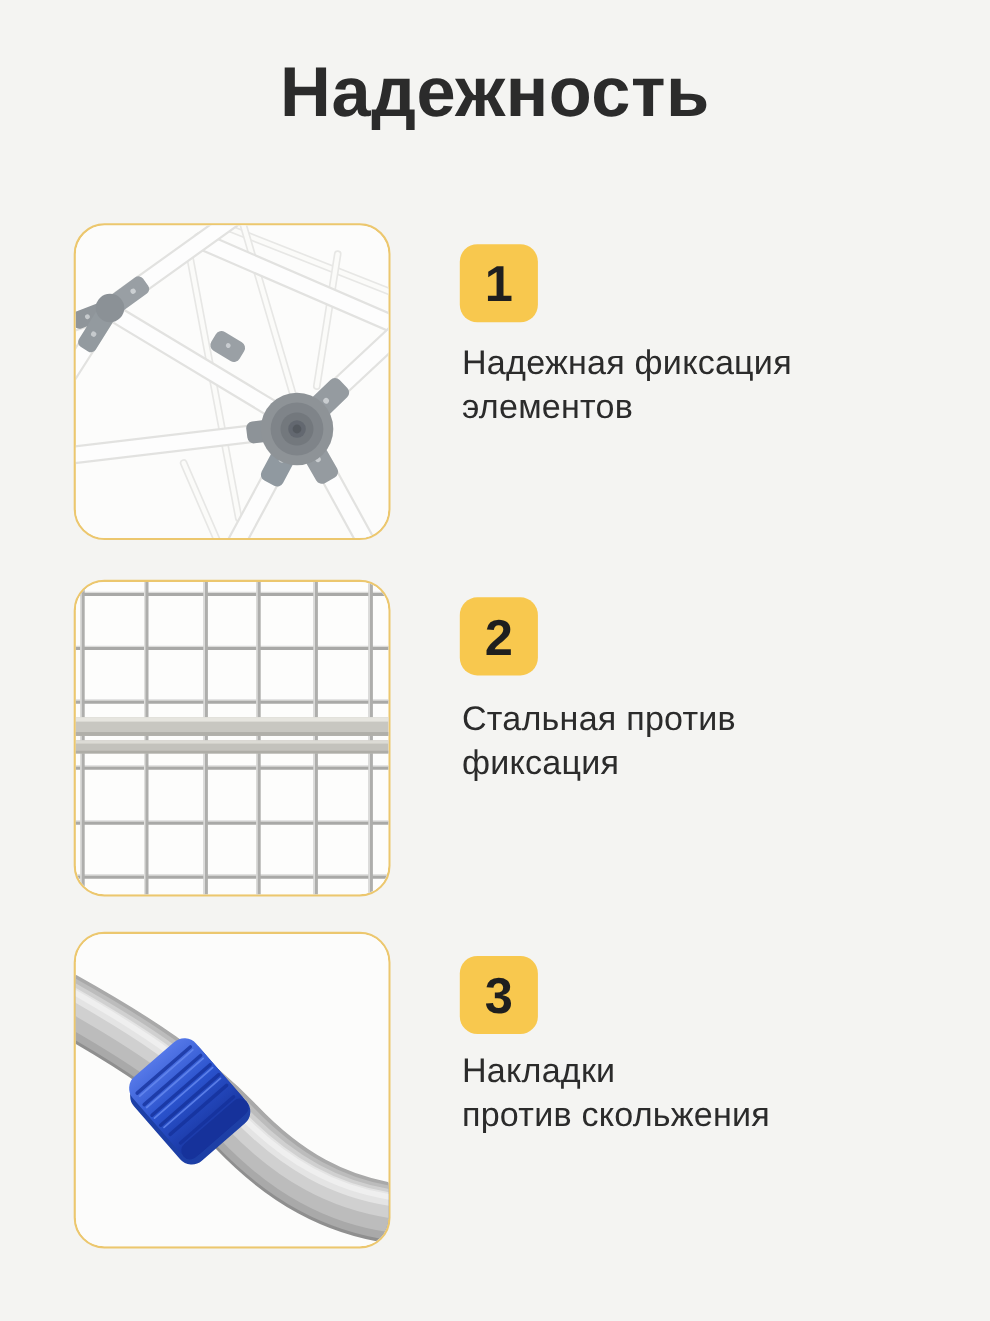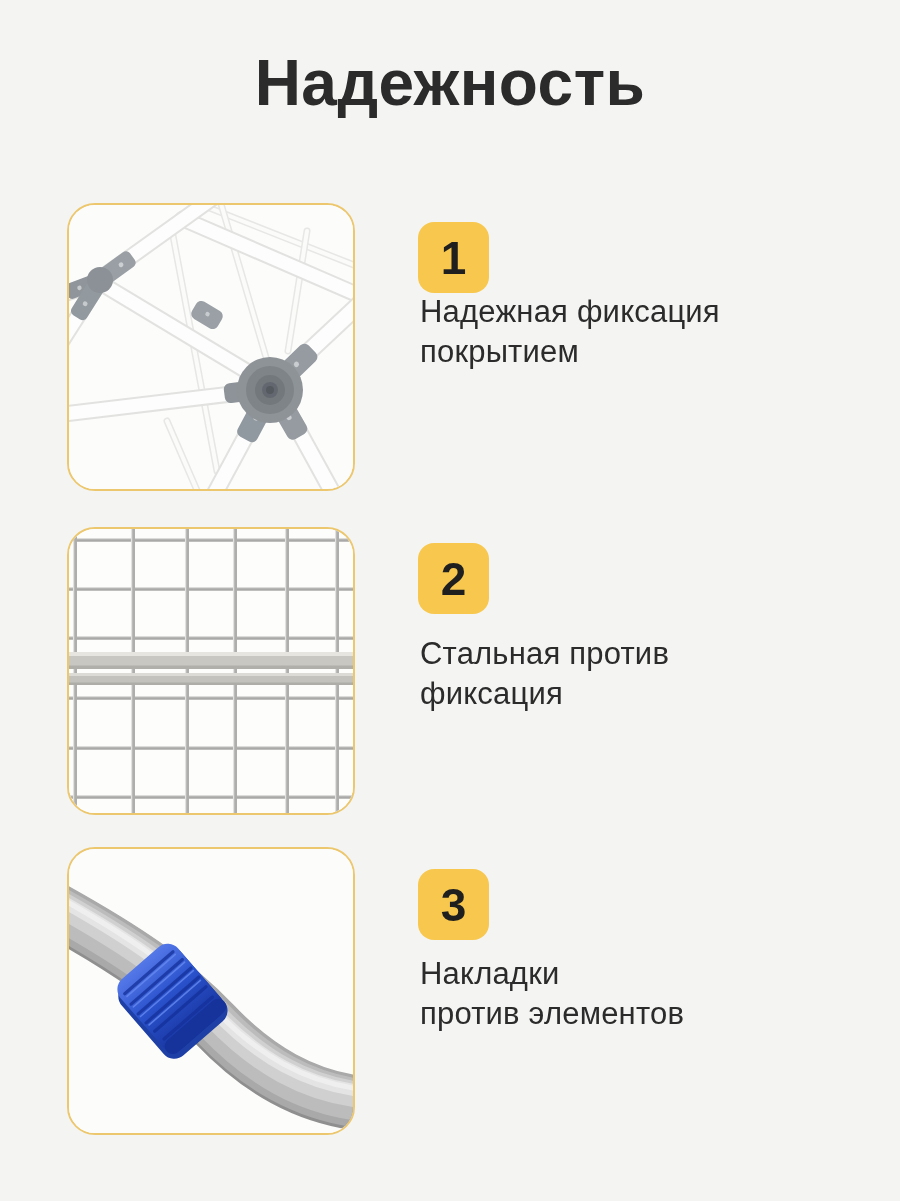--- a/index.html
+++ b/index.html
@@ -34,21 +34,21 @@
     background:var(--badge-bg);color:var(--badge-text);
     display:flex;align-items:center;justify-content:center;
     font-size:46px;font-weight:800;
   }
   .badge-1{top:222px}.badge-2{top:543px}.badge-3{top:869px}
   .desc{
     position:absolute;left:420px;width:440px;
     font-size:31px;line-height:40px;font-weight:500;letter-spacing:.2px;
     color:var(--text);
   }
-  .desc-1{top:292px}.desc-2{top:634px}.desc-3{top:954px}
+  .desc-1{top:310px}.desc-2{top:634px}.desc-3{top:954px}
 </style>
 </head>
 <body>
 
 <div class="page">
 
   <h1 class="title">Надежность</h1>
 
   <div class="card card-1">
     <svg viewBox="0 0 288 288" xmlns="http://www.w3.org/2000/svg">
@@ -126,21 +126,21 @@
         <circle cx="-2" cy="2" r="8" fill="#636870"></circle>
         <circle cx="-2" cy="2" r="4" fill="#54595f"></circle>
       </g>
     </svg>
   </div>
   <div class="badge badge-1">
     <span>1</span>
   </div>
   <div class="desc desc-1">
     <div>Надежная фиксация</div>
-    <div>покрытием</div>
+    <div>элементов</div>
   </div>
 
   <div class="card card-2">
     <svg viewBox="0 0 288 288" xmlns="http://www.w3.org/2000/svg">
       <rect width="288" height="288" fill="#fdfdfc"></rect>
       <g>
         <g stroke="#a9a9a7" stroke-width="3.6">
           <line x1="0" y1="13" x2="288" y2="13"></line>
             <line x1="0" y1="62" x2="288" y2="62"></line>
           <line x1="0" y1="111" x2="288" y2="111"></line>
@@ -228,16 +228,16 @@
         </g>
         <rect x="-36" y="30" width="76" height="16" rx="8" fill="#16329b"></rect>
       </g>
     </svg>
   </div>
   <div class="badge badge-3">
     <span>3</span>
   </div>
   <div class="desc desc-3">
     <div>Накладки</div>
-    <div>против элементов</div>
+    <div>против скольжения</div>
   </div>
 
 </div>
 
 </body></html>

